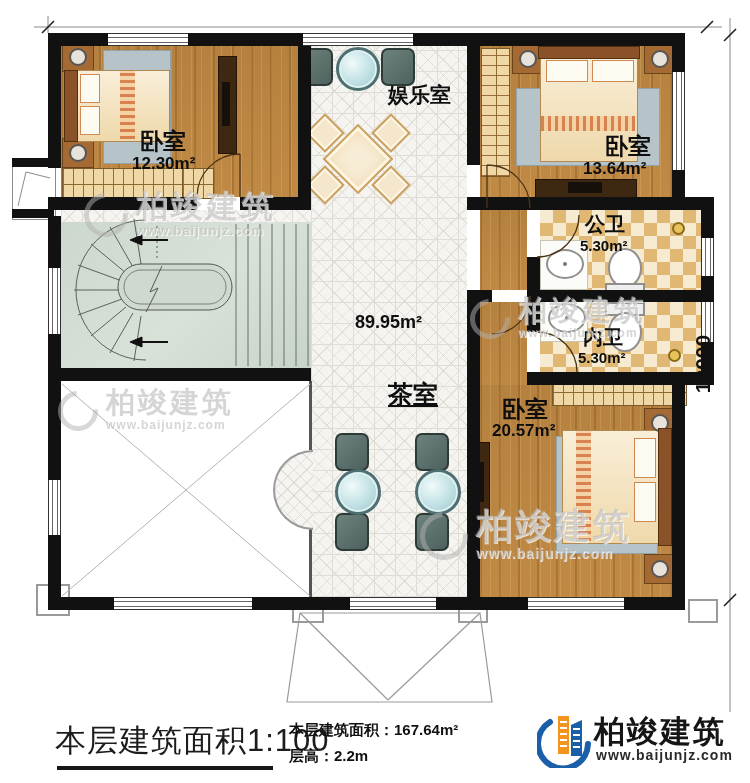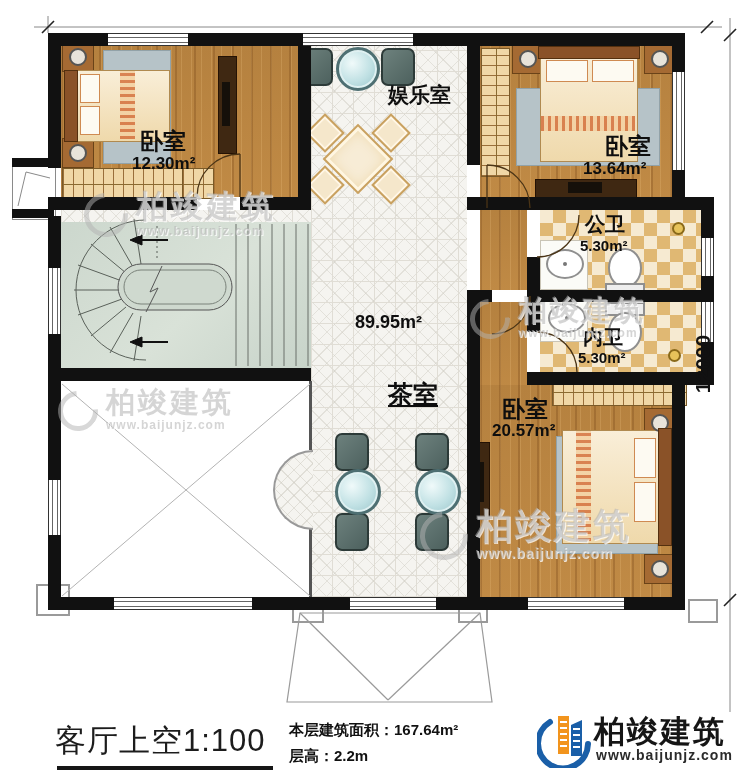--- a/index.html
+++ b/index.html
@@ -331,21 +331,21 @@
   </div>
   <div class="wm" style="left:420px;top:508px;">
     <div class="swirl" style="width:38px;height:38px;"></div>
     <div>
         <div class="t1" style="font-size:36px;">柏竣建筑</div>
          <div class="t2" style="font-size:14px;">www.baijunjz.com</div>
       </div>
   </div>
 
   <div class="plan-title">
-    <span>客厅上空</span><span>1:100</span>
+    <span>本层建筑面积</span><span>1:100</span>
   </div>
   <div class="plan-underline"></div>
   <div class="stat" style="left:289px;top:721px;">
     <span>本层建筑面积：</span><span>167.64m²</span>
   </div>
   <div class="stat" style="left:289px;top:747px;">
     <span>层高：</span><span>2.2m</span>
   </div>
 
   <svg class="abs" style="left:537px;top:710px;z-index:50;" width="54" height="58" viewBox="0 0 54 58">

